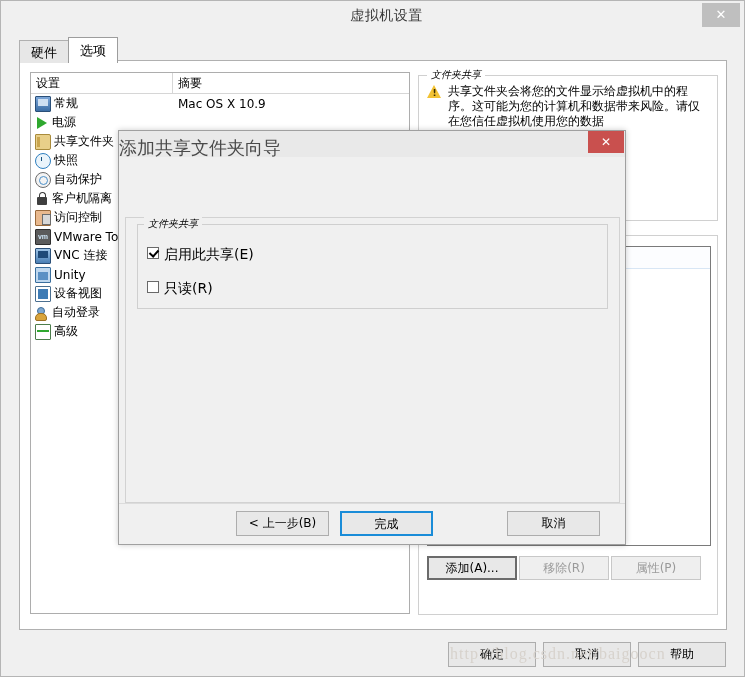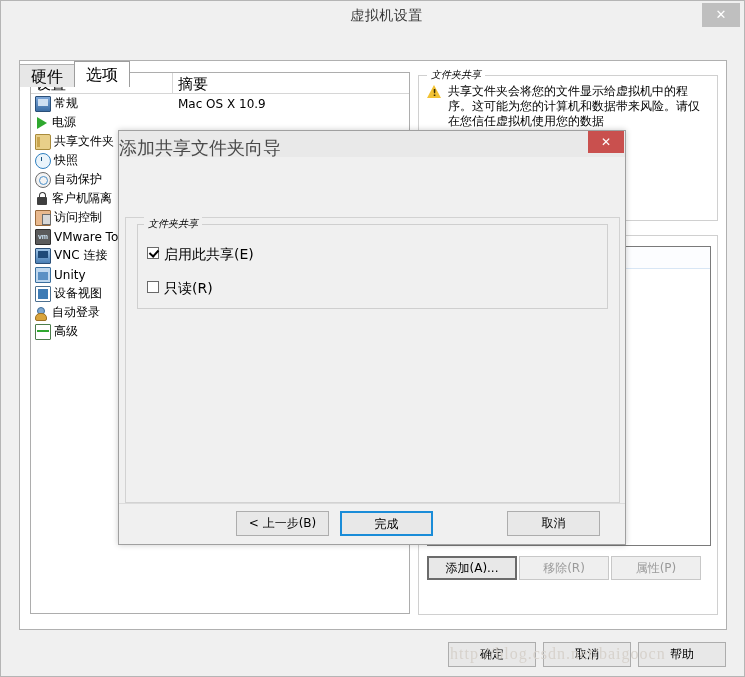--- a/index.html
+++ b/index.html
@@ -57,28 +57,27 @@
     position: absolute;
     left: 18px; top: 36px;
     height: 24px;
     z-index: 5;
   }
   .tab {
     display: inline-block;
     height: 23px;
     line-height: 23px;
     padding: 0 11px;
-    font-size: 16px;
+    font-size: 13px;
     background: #e7e7e7;
     border: 1px solid #b0b0b0;
     border-bottom: none;
     box-sizing: border-box;
     vertical-align: bottom;
     cursor: pointer;
-    margin-top: 24px;
   }
   .tab.active {
     background: #ffffff;
     height: 26px;
     line-height: 25px;
     border-color: #9d9d9d;
     position: relative;
     z-index: 6;
     margin-left: -1px;
   }
@@ -101,21 +100,21 @@
     border: 1px solid #adadad;
     box-sizing: border-box;
   }
   #list-header {
     display: flex;
     height: 20px;
     background: #ffffff;
     border-bottom: 1px solid #d6d6d6;
   }
   #list-header .col {
-    font-size: 15px;
+    font-size: 12px;
     padding: 2px 0 0 5px;
     box-sizing: border-box;
     color: #000;
   }
   #list-header .col.c1 { width: 142px; border-right: 1px solid #d6d6d6; }
   #list-header .col.c2 { flex: 1; }
   .list-row {
     display: flex;
     height: 19px;
     align-items: center;

